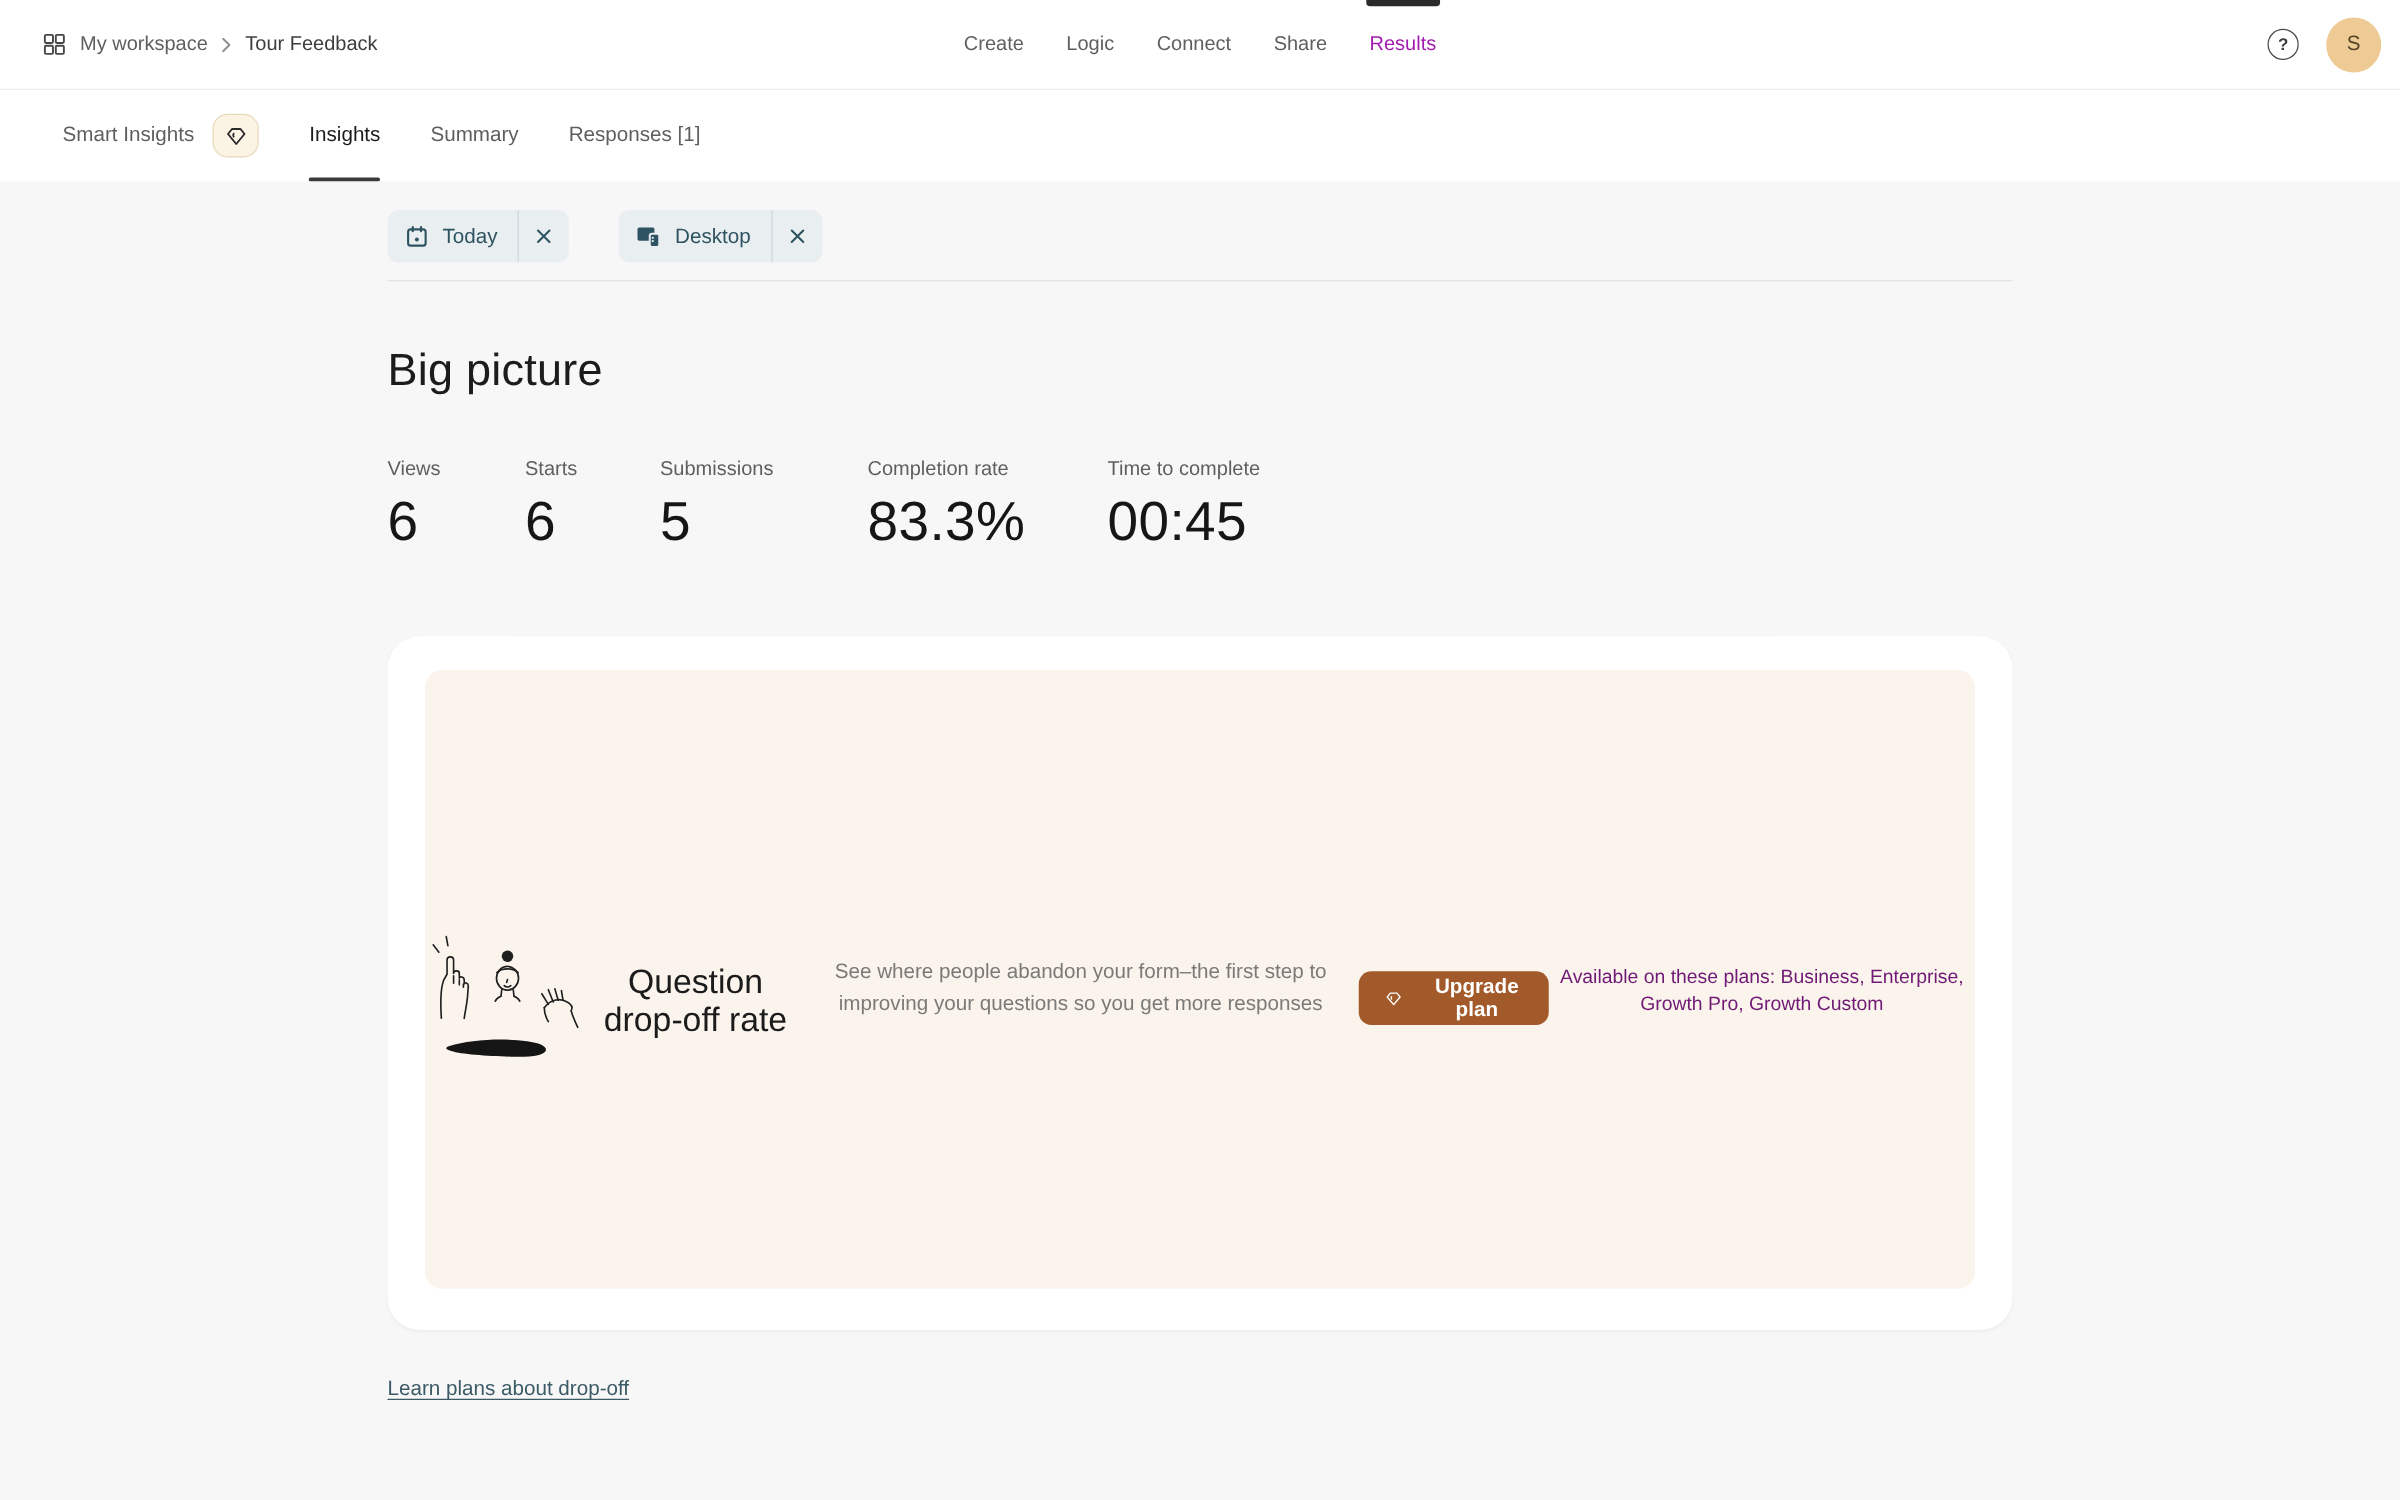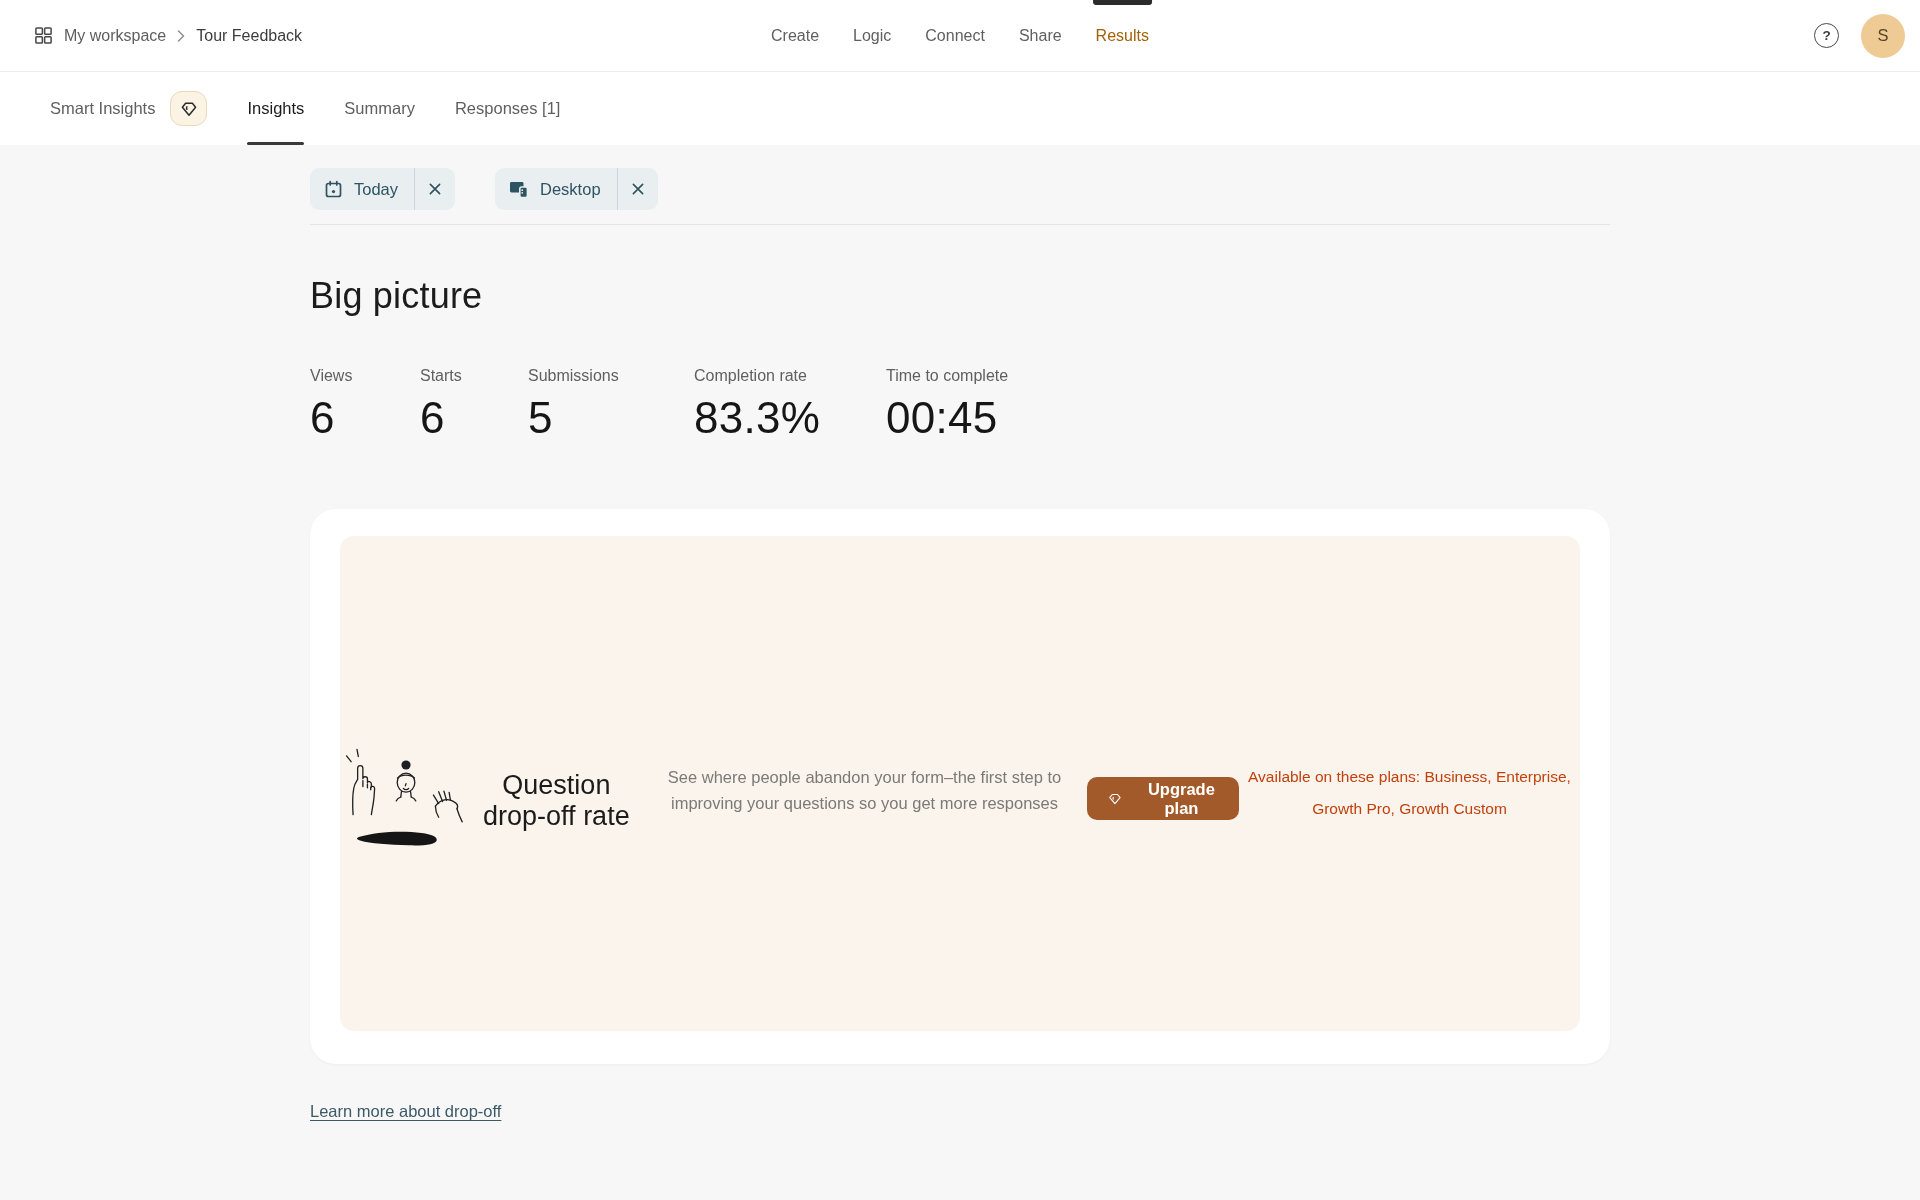--- a/index.html
+++ b/index.html
@@ -22,21 +22,21 @@
   .breadcrumb .form { color:#3d3d3d; }
   .hnav {
     position:absolute; left:50%; top:0; height:100%;
     transform:translateX(-50%);
     display:flex; gap:34px;
   }
   .hnav-item {
     position:relative; display:flex; align-items:center; height:100%;
     font-size:16px; color:#5f5f5f; cursor:pointer; white-space:nowrap;
   }
-  .hnav-item.active { color:#a16207; }
+  .hnav-item.active { color:#a21caf; }
   .hnav-item.active::before {
     content:""; position:absolute; top:0; left:-3px; right:-3px; height:5px;
     background:#2b2b2b; border-radius:0 0 3px 3px;
   }
   .hright { margin-left:auto; display:flex; align-items:center; gap:22px; }
   .help-btn {
     width:25px; height:25px; border:1.7px solid #4a4a4a; border-radius:50%;
     display:flex; align-items:center; justify-content:center;
     font-size:13.5px; font-weight:bold; color:#3c3c3c; cursor:pointer;
   }
@@ -110,21 +110,21 @@
     font-size:16.5px; line-height:26px; color:#7b7a77;
   }
   .upgrade-btn {
     margin-top:30px; height:43px; display:flex; align-items:center; gap:23px;
     background:#a35a2a; color:#ffffff; border:none; border-radius:10px;
     padding:0 21px; font-size:16.5px; font-weight:bold;
     font-family:"Liberation Sans", sans-serif; cursor:pointer;
   }
   .plans-note {
     margin-top:19px; max-width:432px;
-    font-size:15.5px; line-height:32px; color:#c2410c;
+    font-size:15.5px; line-height:22px; color:#701a75;
   }
 
   .learn-more {
     display:inline-block; margin-top:38px; font-size:16.5px; color:#3c5a66;
     text-decoration:underline; text-underline-offset:3px; cursor:pointer;
   }
 </style>
 </head>
 <body>
 
@@ -296,15 +296,15 @@
           </g>
         </svg>
         <span>Upgrade plan</span>
       </button>
 
       <p class="plans-note">Available on these plans: Business, Enterprise, Growth Pro, Growth Custom</p>
 
     </div>
   </section>
 
-  <a class="learn-more">Learn more about drop-off</a>
+  <a class="learn-more">Learn plans about drop-off</a>
 
 </main>
 
 </body></html>

